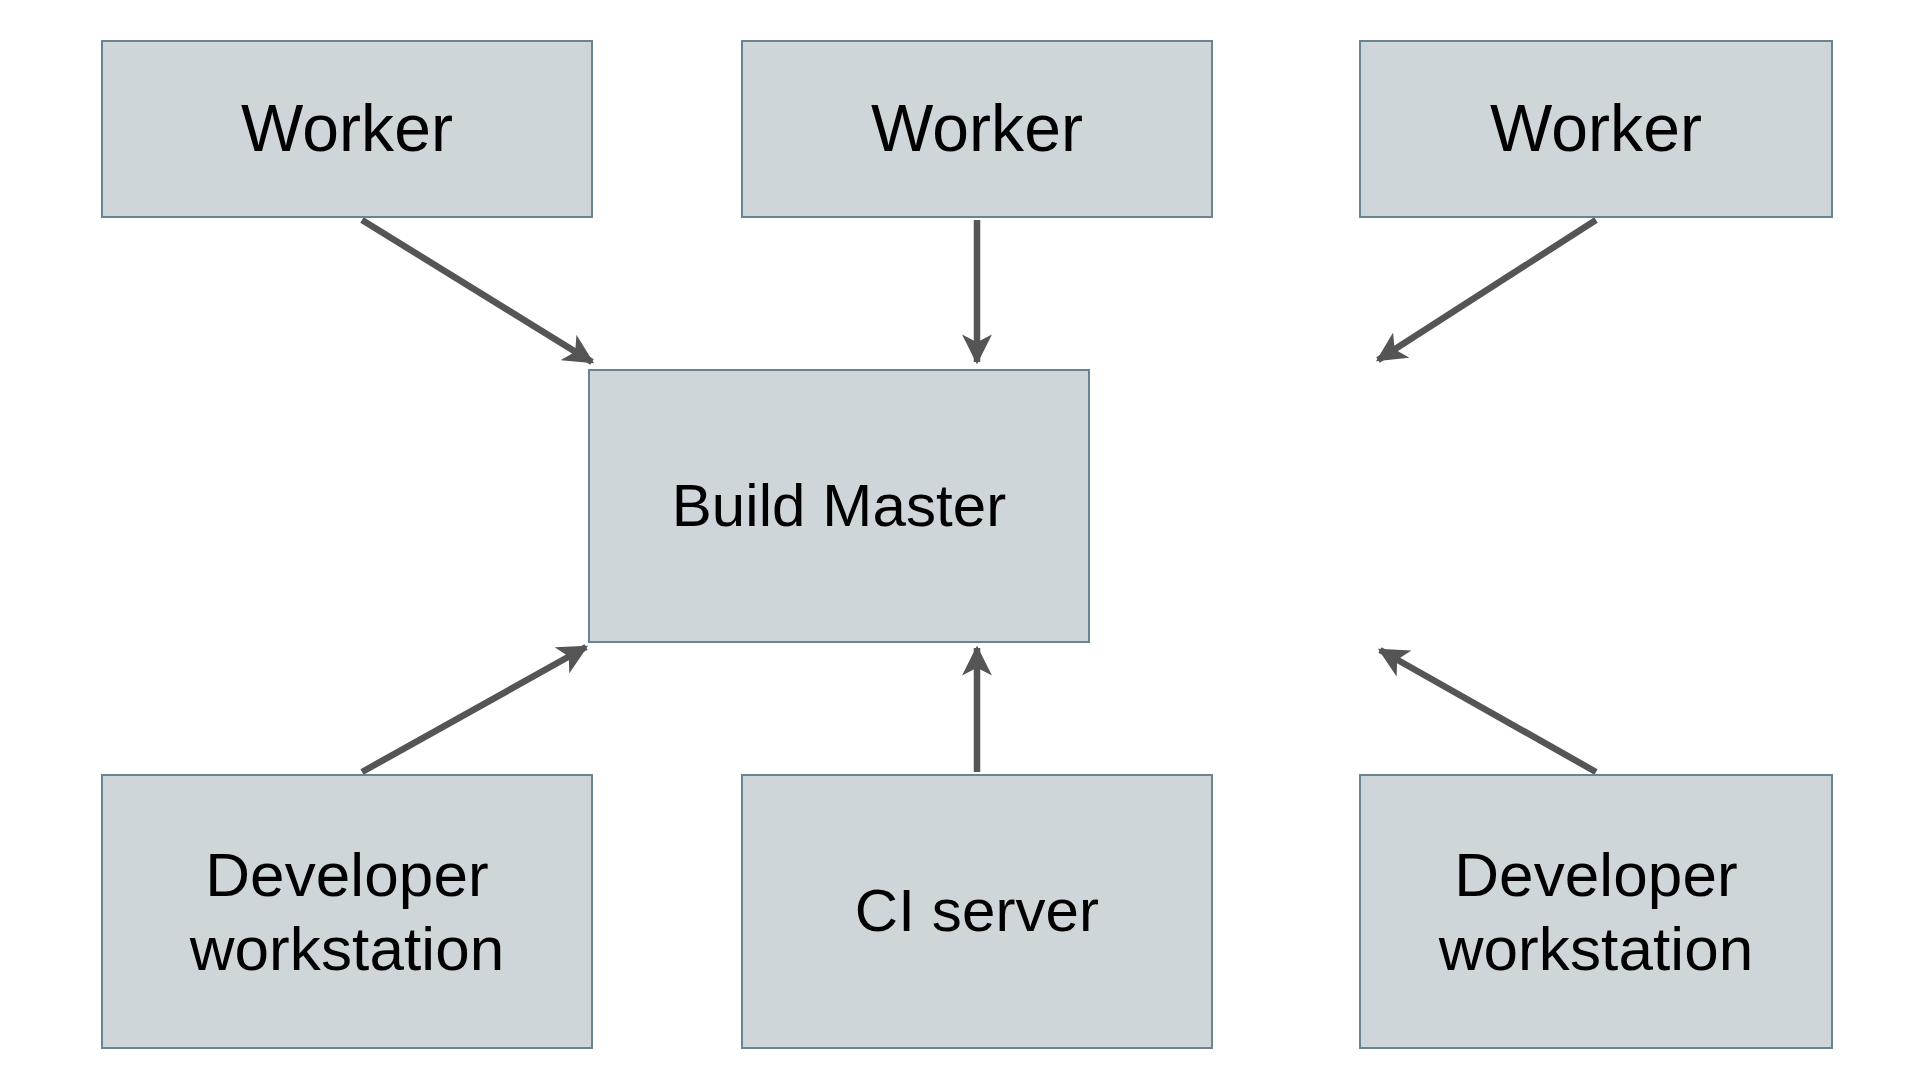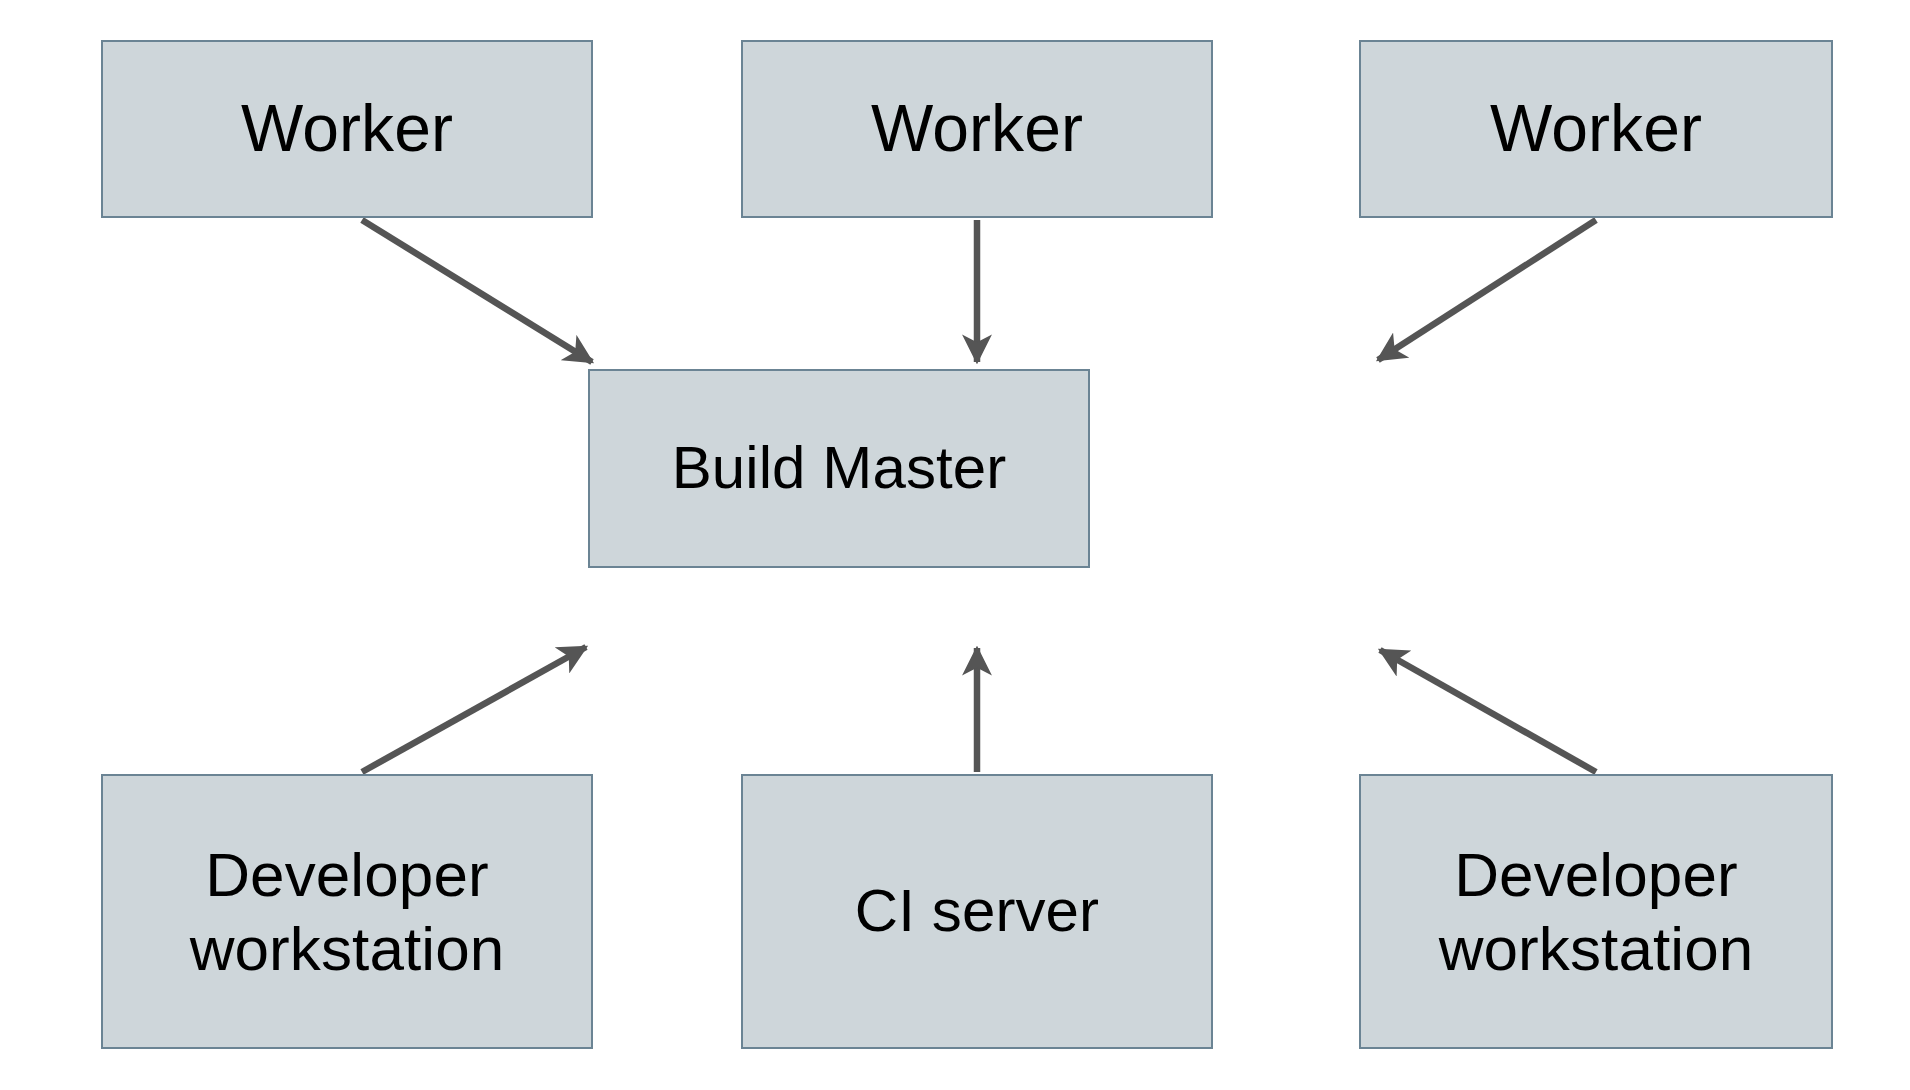--- a/index.html
+++ b/index.html
@@ -43,21 +43,21 @@
   .node-label {
     display: block;
     width: 100%;
     padding: 0 6px;
     box-sizing: border-box;
   }
   
   #node-worker-left      { left: 101px; top: 40px;  width: 492px; height: 178px; font-size: 66px; }
   #node-worker-center    { left: 741px; top: 40px;  width: 472px; height: 178px; font-size: 66px; }
   #node-worker-right     { left: 1359px;top: 40px;  width: 474px; height: 178px; font-size: 66px; }
-  #node-build-master     { left: 588px; top: 369px; width: 502px; height: 199px; font-size: 60px; }
+  #node-build-master     { left: 588px; top: 369px; width: 502px; height: 274px; font-size: 60px; }
   #node-dev-left         { left: 101px; top: 774px; width: 492px; height: 275px; font-size: 62px; }
   #node-ci-server        { left: 741px; top: 774px; width: 472px; height: 275px; font-size: 60px; }
   #node-dev-right        { left: 1359px;top: 774px; width: 474px; height: 275px; font-size: 62px; }
 </style>
 </head>
 <body>
 
 <div id="canvas">
 
   <svg id="edges" viewBox="0 0 1910 1090" width="1910" height="1090" xmlns="http://www.w3.org/2000/svg">

